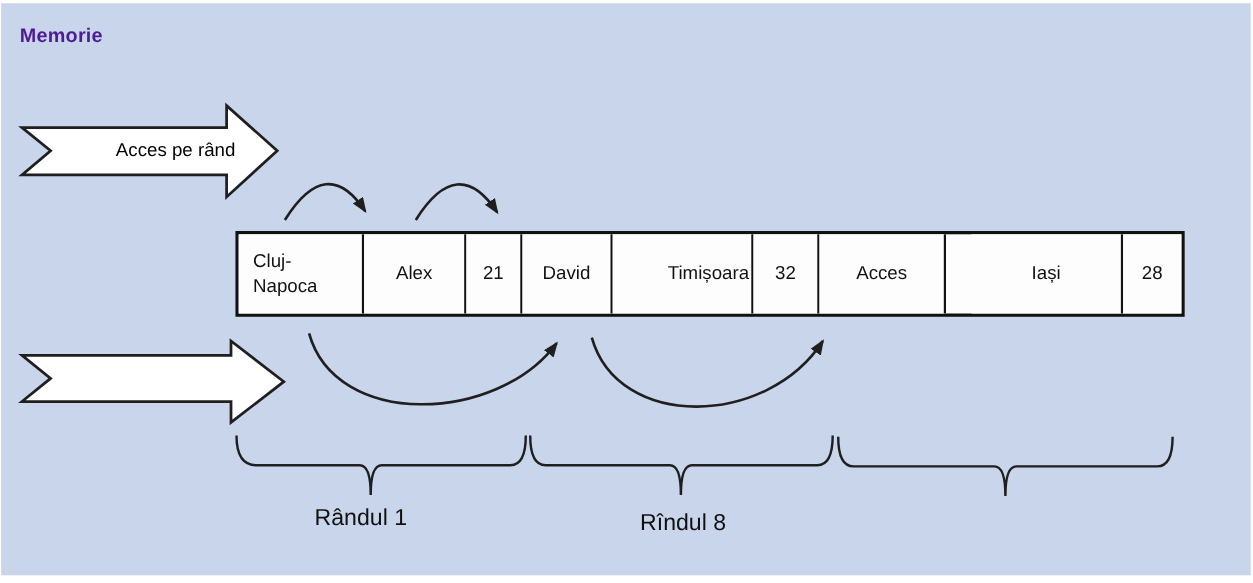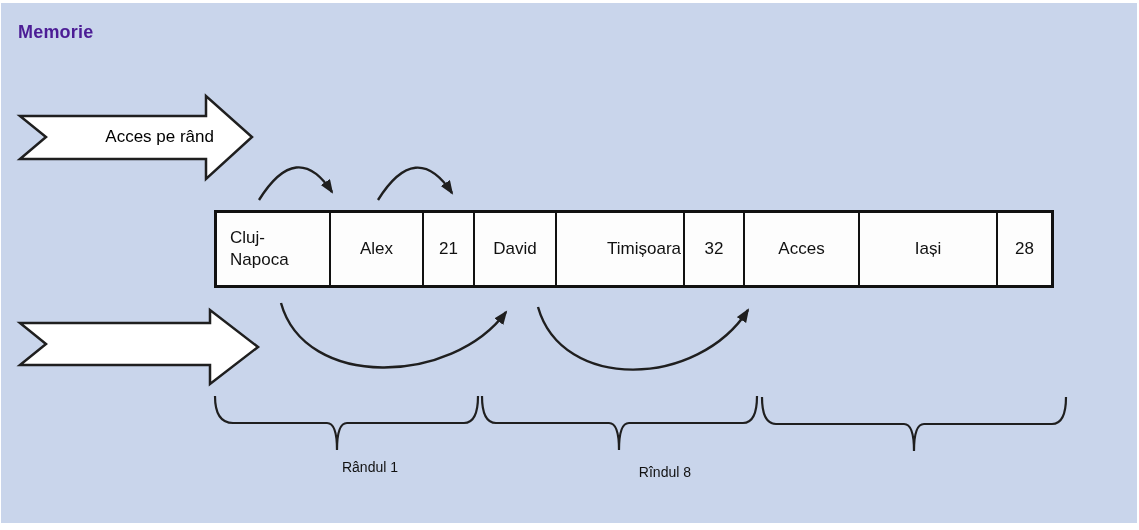--- a/index.html
+++ b/index.html
@@ -57,26 +57,26 @@
     line-height:22px;
   }
   .cell:last-child{border-right:none;}
   .cell.c0{width:93px;}
   .cell.c1{width:114px;justify-content:flex-start;text-align:left;padding-left:13px;}
   .cell.c2{width:51px;text-align:center;}
   .cell.c3{width:82px;}
   .cell.c4{width:128px;padding-left:48px;}
   .cell.c5{width:60px;}
   .cell.c6{width:115px;}
-  .cell.c7{width:138px;}
+  .cell.c7{width:138px;margin-left:23px;}
   .cell.c8{width:53px;}
   .row-label{
     position:absolute;
-    font-size:14px;color:#111;
-    text-align:right;width:140px;
+    font-size:21px;color:#111;
+    text-align:center;width:140px;
     white-space:nowrap;
   }
   .row-label.r1{left:258px;top:459px;}
   .row-label.r2{left:551px;top:464px;}
   .row-label.r3{left:843px;top:461px;}
 </style>
 </head>
 <body>
 
 <div class="canvas">

